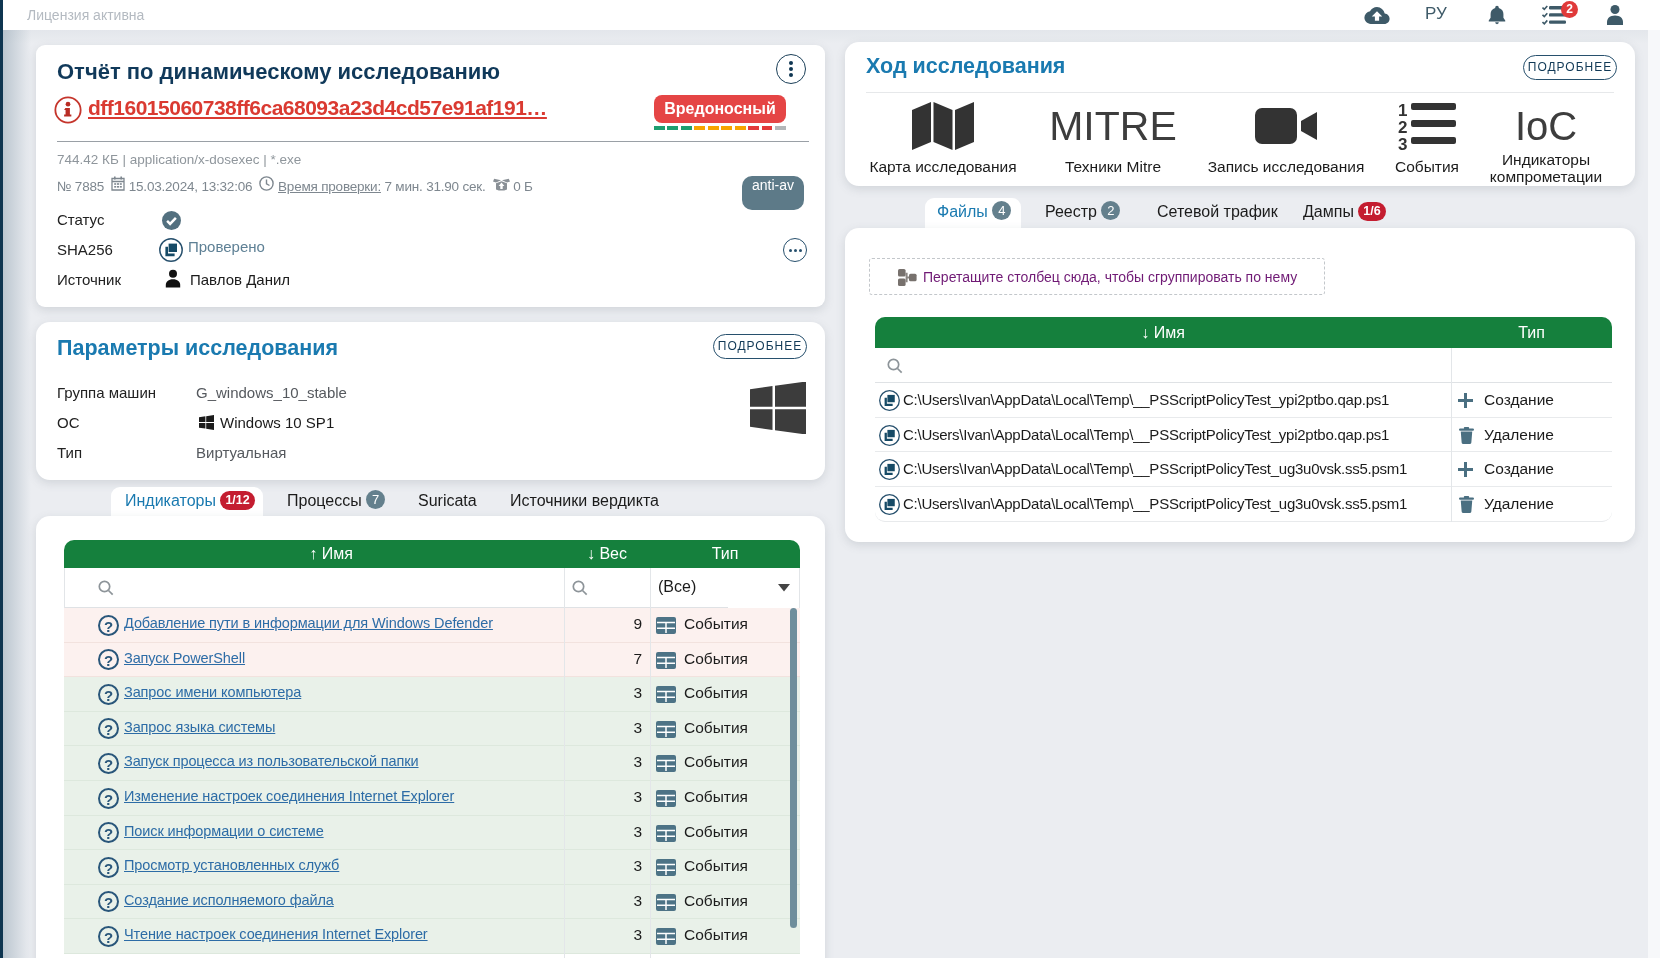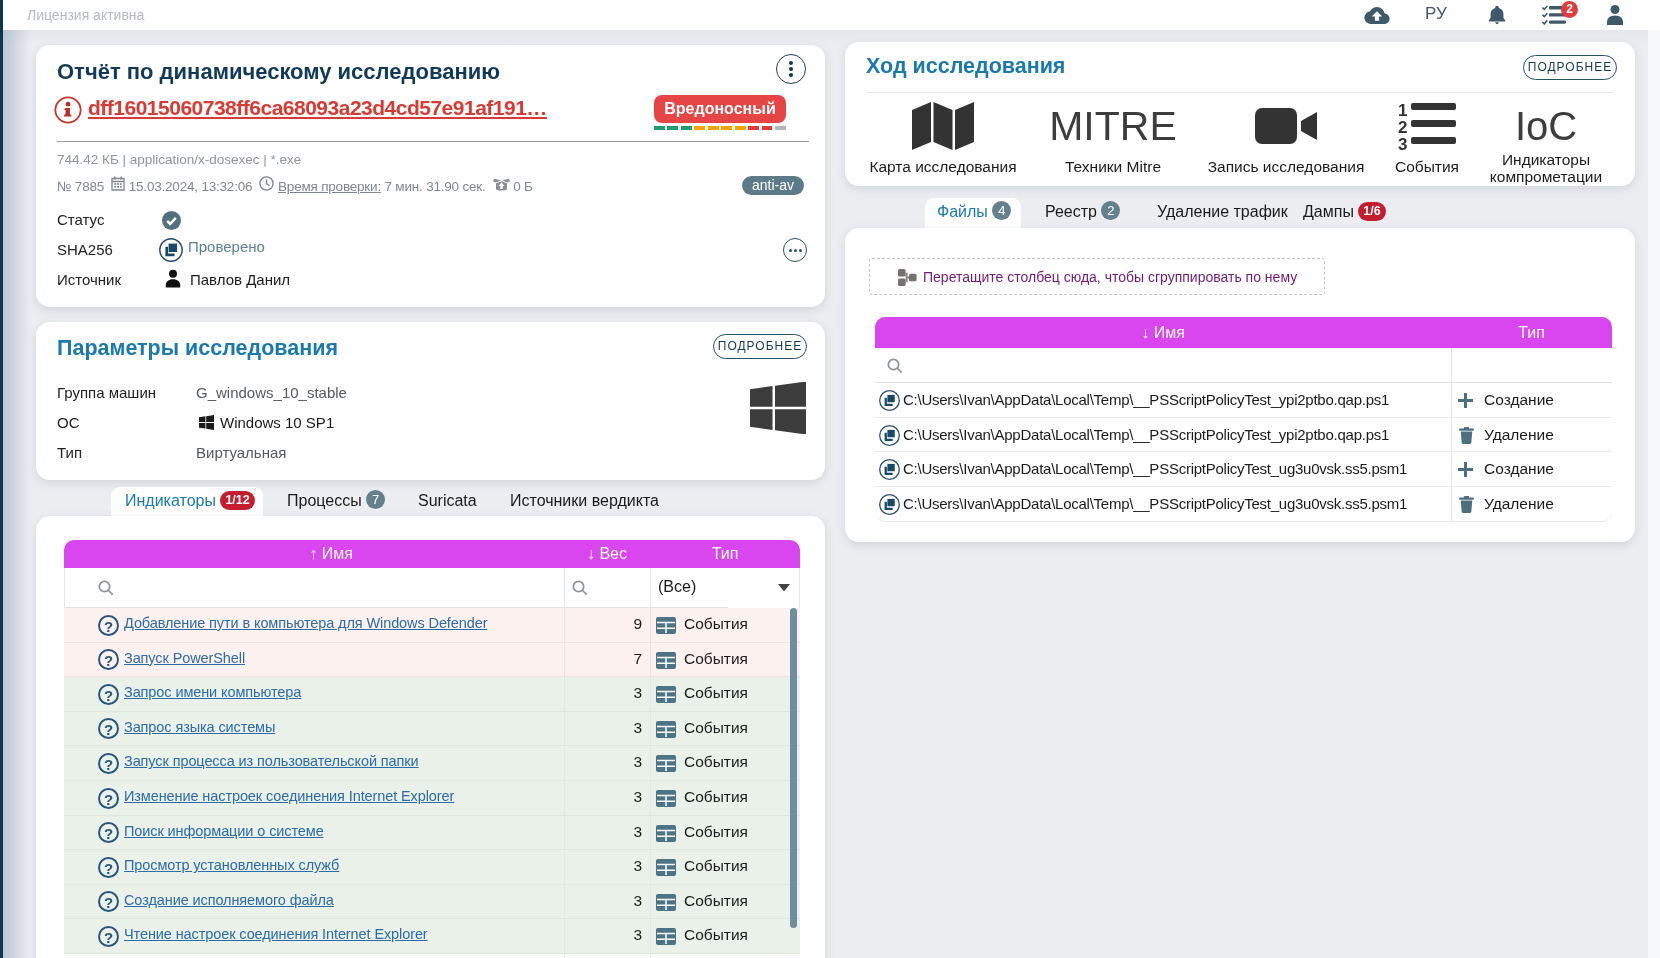--- a/index.html
+++ b/index.html
@@ -15,34 +15,34 @@
 .leftline { position:absolute; left:0; top:0; width:3px; height:958px; background:#0e3550; z-index:6; }
 .leftshade { position:absolute; left:3px; top:30px; width:28px; height:928px;
   background:linear-gradient(to right, rgba(148,166,180,0.55), rgba(148,166,180,0)); z-index:1; }
 .topshade { position:absolute; left:0; top:30px; width:1660px; height:14px;
   background:linear-gradient(to bottom, #e3e6eb, #ebedf1); z-index:0; }
 .rightstrip { position:absolute; right:0; top:30px; width:12px; height:928px; background:#f7f8fa; z-index:4; }
 .card { position:absolute; background:#fff; border-radius:14px; box-shadow:0 3px 10px rgba(90,100,110,0.18); }
 .abs { position:absolute; }
 
 
-#card1 { left:36px; top:45px; width:789px; height:262px; }
+#card1 { left:36px; top:45px; width:789px; height:262px;border-radius:9px; }
 #card1 .title { position:absolute; left:21px; top:14px; font-size:22px; font-weight:bold; color:#10395a; }
 #card1 .kebab { position:absolute; left:740px; top:9px; width:30px; height:30px; border:1.5px solid #1c4059; border-radius:50%; }
 #card1 .kebab i { position:absolute; left:11.5px; width:4.5px; height:4.5px; border-radius:50%; background:#0f3652; }
 #card1 .filelink { position:absolute; left:52px; top:51px; font-size:21px; letter-spacing:-0.5px; font-weight:bold; color:#da3a31; text-decoration:underline; }
 #card1 .verdict { position:absolute; left:618px; top:50px; width:132px; height:28px; background:#e54545; border-radius:8px;
   color:#fff; font-size:16px; font-weight:bold; text-align:center; line-height:28px; }
 #card1 .dashes { position:absolute; left:618px; top:81px; width:132px; height:4px; display:flex; gap:2.6px; }
 #card1 .dashes i { height:4px; flex:1; }
 #card1 .divider { position:absolute; left:21px; top:96px; width:752px; height:1px; background:#9aa0a6; }
 #card1 .sizeline { position:absolute; left:21px; top:107px; font-size:13.5px; color:#8f969c; }
 #card1 .metarow { position:absolute; left:21px; top:134px; font-size:13.5px; letter-spacing:-0.2px; color:#7e878f; white-space:nowrap; }
 #card1 .metarow .und { text-decoration:underline; }
-#card1 .pill-antiav { position:absolute; left:706px; top:131px; width:62px; height:19px; background:#5d7a88; color:#fff;
+#card1 .pill-antiav { position:absolute; left:706px; top:131px; width:62px; height:34px; background:#5d7a88; color:#fff;
   border-radius:10px; font-size:14px; text-align:center; line-height:19px; }
 .rlabel { position:absolute; left:21px; font-size:15px; color:#222; }
 #card1 .checked { position:absolute; left:152px; top:166px; font-size:15px; color:#5e8095;margin-top:27px; }
 #card1 .sha { position:absolute; left:150px; top:197px; font-size:14.5px; letter-spacing:-0.2px; color:#1b1b1b; }
 #card1 .src { position:absolute; left:154px; top:226px; font-size:15px; color:#1b1b1b; }
 #card1 .dots3 { position:absolute; left:747px; top:193px; width:24px; height:24px; border:1.5px solid #27506d; border-radius:50%; }
 #card1 .dots3 i { position:absolute; top:9.5px; width:3px; height:3px; border-radius:50%; background:#27506d; }
 
 
 #card2 { left:36px; top:322px; width:789px; height:158px; }
@@ -52,21 +52,21 @@
 #card2 .vlabel { position:absolute; left:160px; font-size:15px; }
 .tab { position:absolute; font-size:16px; color:#1b1b1b; white-space:nowrap; }
 .tab.active-bg { background:#fff; border-radius:9px 9px 0 0; }
 .badge-red { display:inline-block; background:#c41d30; color:#fff; border-radius:10px; font-size:12.5px; font-weight:bold;
   padding:2.5px 5px; position:relative; top:-2px; }
 .badge-slate { display:inline-block; background:#64808d; color:#fff; border-radius:50%; width:19px; height:19px; font-size:13px;
   text-align:center; line-height:19px; position:relative; top:-2px; }
 
 
 #card3 { left:36px; top:516px; width:789px; height:470px; border-radius:14px 14px 0 0; }
-.tblhead { position:absolute; background:#d946ef; color:#fff; font-size:16px; }
+.tblhead { position:absolute; background:#15803d; color:#fff; font-size:16px; }
 .tblhead .hc { position:absolute; top:0; height:100%; display:flex; align-items:center; justify-content:center; }
 .searchrow { position:absolute; background:#fff; border-bottom:1px solid #dfe2e5; }
 .vline { position:absolute; width:1px; background:#e3e6e9; }
 .trow { position:absolute; font-size:15.5px; }
 .trow .qm { position:absolute; left:34px; top:6.5px; width:21px; height:21px; border:2px solid #29567a; border-radius:50%;
   color:#29567a; font-weight:bold; font-size:15px; text-align:center; line-height:20px; }
 .trow .lnk { position:absolute; left:60px; top:7px; color:#2d6ca6; text-decoration:underline; font-size:14.5px; letter-spacing:-0.1px; white-space:nowrap; }
 .trow .wt { position:absolute; left:500px; width:78px; top:7px; text-align:right; color:#1b1b1b; }
 .trow .evt { position:absolute; left:620px; top:7px; color:#1b1b1b; }
 .scrollv { position:absolute; left:754px; top:92px; width:7px; height:320px; background:#6f8e9c; border-radius:4px; }
@@ -240,21 +240,21 @@
         <path d="M0 0 h12 l-6 7.5z" fill="#444"></path>
       </svg>
     <div class="vline" style="left:500px;top:0;height:40px"></div>
     <div class="vline" style="left:586px;top:0;height:40px"></div>
   </div>
   <div class="abs" style="left:28px;top:52px;width:1px;height:418px;background:#e2e5e8;"></div>
   <div class="abs" style="left:763px;top:52px;width:1px;height:418px;background:#e2e5e8;"></div>
   <div id="rows">
       <div class="trow" style="left:28px;top:92px;width:736px;height:34.6px;background:#fcf1ef;border-bottom:1px solid #f2e2de">
         <div class="qm">?</div>
-        <div class="lnk">Добавление пути в компьютера для Windows Defender</div>
+        <div class="lnk">Добавление пути в информации для Windows Defender</div>
         <div class="wt">9</div>
         <svg class="svgabs" style="left:592px;top:9px" width="20" height="17" viewBox="0 0 20 17">
           <rect width="20" height="17" rx="2" fill="#4d7386"></rect>
           <path d="M1 5.6 h18 M1 11.2 h18 M10 5.6 v10.4" stroke="#fff" stroke-width="1.5"></path>
         </svg>
         <div class="evt">События</div>
         <div class="vline" style="left:500px;top:0;height:34.6px"></div>
         <div class="vline" style="left:586px;top:0;height:34.6px"></div>
       </div>
       <div class="trow" style="left:28px;top:126.6px;width:736px;height:34.6px;background:#fcf1ef;border-bottom:1px solid #f2e2de">
@@ -419,21 +419,21 @@
     <div class="ic">
         <div class="bigword" style="font-size:40px">IoC</div>
       </div>
     <div class="lbl" style="margin-top:2px;white-space:normal;line-height:16.5px">Индикаторы компрометации</div>
   </div>
 </div>
 
 <div class="tab active-bg" style="left:925px;top:198px;width:96px;height:30px;"></div>
 <div class="tab" style="left:937px;top:203px;color:#1a7ab0">Файлы <span class="badge-slate">4</span></div>
 <div class="tab" style="left:1045px;top:203px">Реестр <span class="badge-slate">2</span></div>
-<div class="tab" style="left:1157px;top:203px">Удаление трафик</div>
+<div class="tab" style="left:1157px;top:203px">Сетевой трафик</div>
 <div class="tab" style="left:1303px;top:203px">Дампы <span class="badge-red">1/6</span></div>
 
 <div class="card" id="cardB">
   <div class="dragbox">
     <svg class="svgabs" style="left:28px;top:10px" width="19" height="17" viewBox="0 0 19 17" fill="#77716d">
       <rect x="0" y="0" width="7.6" height="7.6" rx="1.6"></rect>
       <rect x="0" y="9.4" width="7.6" height="7.6" rx="1.6"></rect>
       <rect x="11" y="4.7" width="7.6" height="7.6" rx="1.6"></rect>
       <path d="M7.6 3.8 h2 v9.4 h-2z M9 7.6 h2.5 v1.8 h-2.5z" opacity="0.85"></path>
     </svg>

